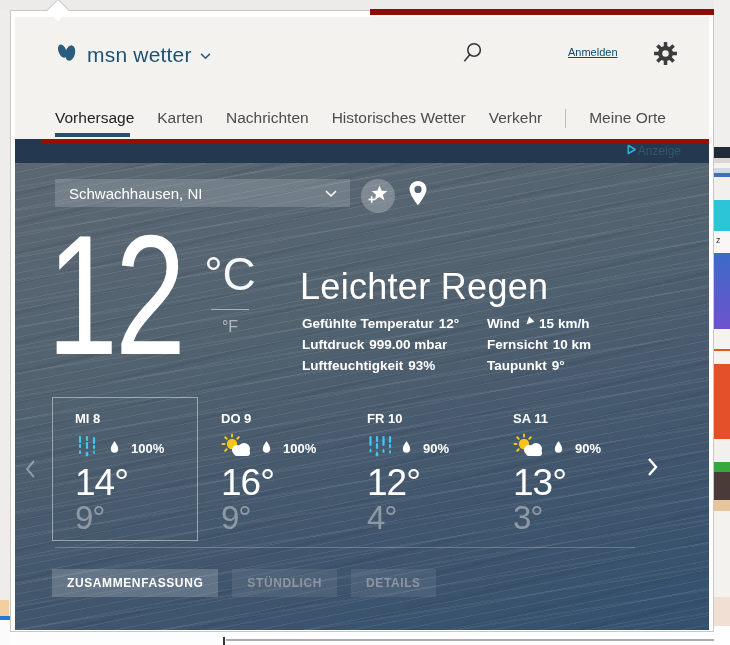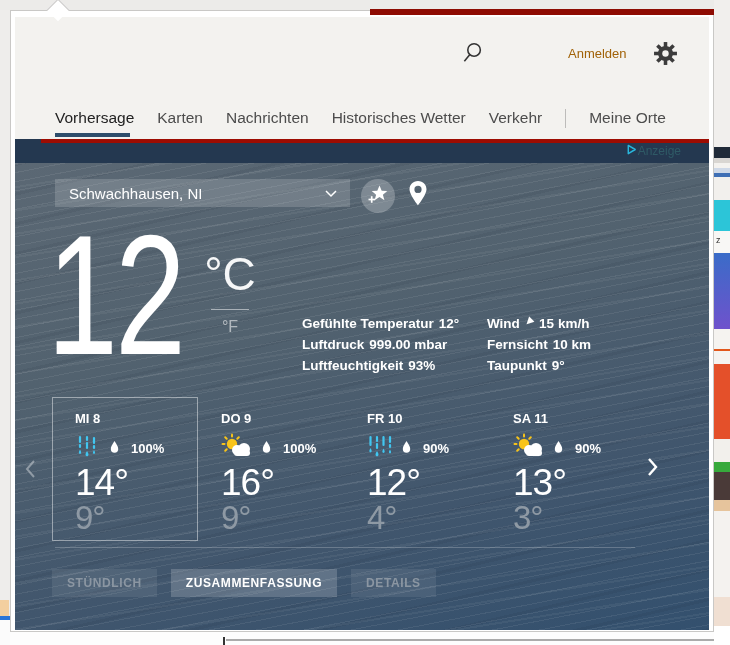--- a/index.html
+++ b/index.html
@@ -46,21 +46,21 @@
     border:1px solid #c9c8c6;z-index:2;}
   .notch{left:50px;top:2px;width:16px;height:16px;background:#fff;
     border-top:1px solid #c9c8c6;border-left:1px solid #c9c8c6;
     transform:rotate(45deg);z-index:3;}
 
   
   .pg-header{left:4px;top:6px;right:4px;height:132px;background:#f3f2ef;}
   .logo-row{position:absolute;left:40px;top:23px;display:flex;align-items:center;gap:8px;cursor:pointer;}
   .logo-text{font-size:21px;color:#1d5273;letter-spacing:0.2px;}
   .search-btn{position:absolute;left:446px;top:24px;width:26px;height:26px;cursor:pointer;}
-  .signin{position:absolute;left:553px;top:29px;font-size:13px;color:#a16207;cursor:pointer;}
+  .signin{position:absolute;left:553px;top:29px;font-size:11px;color:#0c4a6e;cursor:pointer;text-decoration:underline;}
   .gear-btn{position:absolute;left:638px;top:24px;width:26px;height:26px;cursor:pointer;}
 
   .nav{position:absolute;left:40px;top:92px;display:flex;align-items:flex-start;gap:23px;font-size:15.5px;color:#4c4c4c;}
   .nav .tab{cursor:pointer;white-space:nowrap;}
   .nav .tab.active{color:#222;}
   .nav .vdiv{width:1px;height:19px;background:#bdbcba;}
   .tab-underline{position:absolute;left:40px;top:116px;width:75px;height:4px;background:var(--brand_navy,#2e4d6b);}
 
   
   .navy-strip{left:4px;top:128px;right:4px;height:24px;background:var(--navy,#243850);}
@@ -150,20 +150,34 @@
     <div class="e15"></div>
     <div class="e16"></div>
   <div class="e17"></div>
     <div class="e18"></div>
     <div class="e19"></div>
 </div>
 
 <div class="abs popup">
 
   <div class="abs pg-header">
+    <div class="logo-row">
+      <span>
+        <svg width="24" height="26" viewBox="0 0 26 28" fill="#2b5d80">
+          <ellipse cx="8" cy="12" rx="4.2" ry="7.5" transform="rotate(-22 8 12)"></ellipse>
+          <ellipse cx="16.5" cy="14" rx="5.2" ry="8.5" transform="rotate(14 16.5 14)"></ellipse>
+        </svg>
+      </span>
+      <span class="logo-text">msn wetter</span>
+      <span>
+        <svg width="11" height="7" viewBox="0 0 12 8" fill="none" stroke="#2b5d80" stroke-width="1.8">
+          <polyline points="1,1 6,6 11,1"></polyline>
+        </svg>
+      </span>
+    </div>
 
     <div class="search-btn">
       <span>
         <svg width="23" height="23" viewBox="0 0 22 22" fill="none" stroke="#333" stroke-width="1.5">
           <circle cx="12.5" cy="8.6" r="6"></circle>
           <line x1="8.3" y1="13.2" x2="3.2" y2="19.3"></line>
         </svg>
       </span>
     </div>
 
@@ -243,20 +257,21 @@
       </span>
     </div>
 
     <div class="big-temp">12</div>
     <div class="unit-block">
       <div class="unit-c">°C</div>
       <div class="unit-sep"></div>
       <div class="unit-f">°F</div>
     </div>
 
+    <div class="cond">Leichter Regen</div>
 
     <div class="details">
       <div class="dcol dcol1">
         <div class="drow">
           <span>Gefühlte Temperatur</span>
           <span>12°</span>
         </div>
         <div class="drow">
           <span>Luftdruck</span>
           <span>999.00 mbar</span>
@@ -426,20 +441,20 @@
     </div>
     <div class="carousel-right">
       <svg width="11" height="20" viewBox="0 0 11 20" fill="none" stroke="#fff" stroke-width="2.4">
         <polyline points="2,2 9,10 2,18"></polyline>
       </svg>
     </div>
 
     <div class="cards-sep"></div>
 
     <div class="view-tabs">
+      <div class="vbtn active">ZUSAMMENFASSUNG</div>
       <div class="vbtn">STÜNDLICH</div>
-      <div class="vbtn active">ZUSAMMENFASSUNG</div>
       <div class="vbtn">DETAILS</div>
     </div>
   </div>
 </div>
 
 <div class="abs notch"></div>
 
 </body></html>

